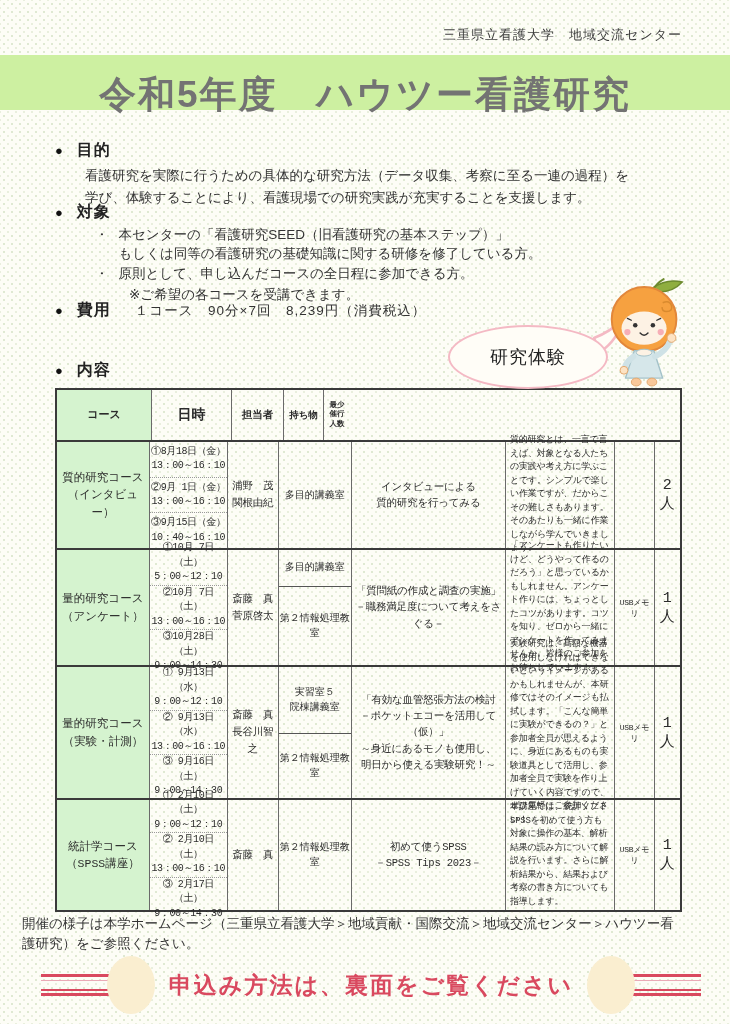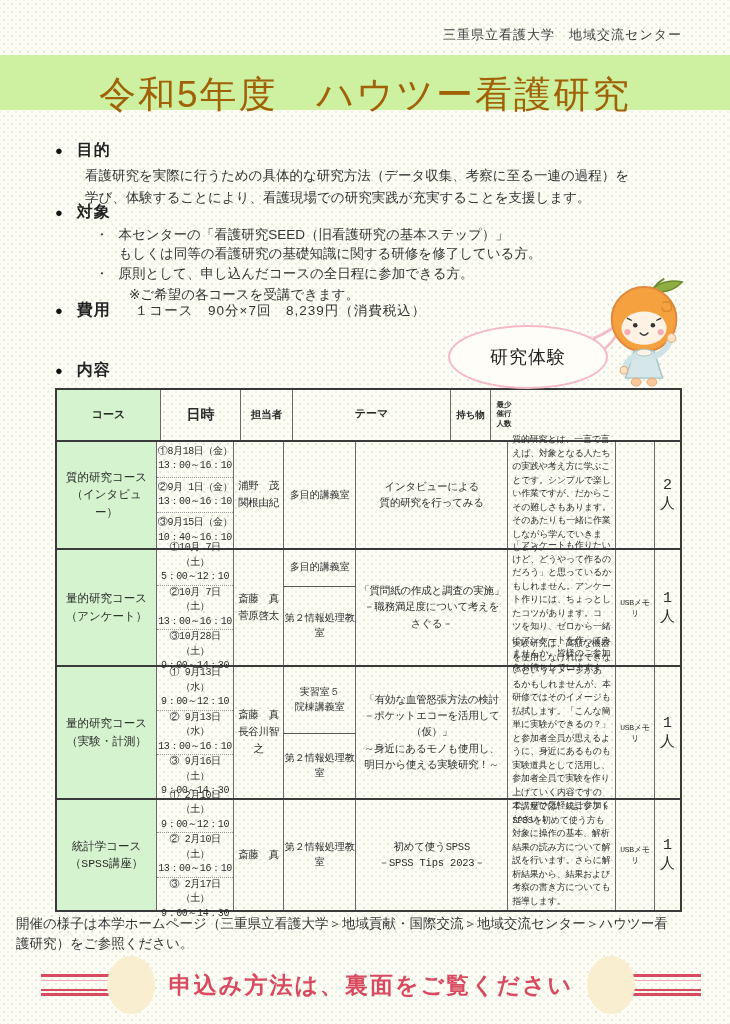--- a/index.html
+++ b/index.html
@@ -9,21 +9,21 @@
     background-color:#fdfdf6;
     background-image:
       radial-gradient(#dfe9d2 1px, rgba(0,0,0,0) 1.3px),
       radial-gradient(#e9efdd 1px, rgba(0,0,0,0) 1.3px);
     background-size:8px 8px,8px 8px;
     background-position:0 0,4px 4px;
   }
   .org{position:absolute;top:26px;right:48px;font-size:13px;color:#3c3c3c;letter-spacing:1px;}
   .banner{position:absolute;top:55px;left:0;width:730px;height:55px;background:#cdf0a1;
     display:flex;align-items:center;justify-content:center;}
-  .banner .title{font-size:37px;font-weight:400;letter-spacing:2px;color:#a16207;margin-top:25px;}
+  .banner .title{font-size:37px;font-weight:700;letter-spacing:2px;color:#737373;margin-top:25px;}
 
   .sec-head{position:absolute;left:55px;display:flex;align-items:center;gap:14px;}
   .bullet{font-size:13px;color:#111;line-height:1;}
   .sec-label{font-size:16px;font-weight:700;color:#222;letter-spacing:1px;}
   .body-text{position:absolute;left:85px;width:605px;font-size:13.5px;line-height:1.62;white-space:pre-line;color:#333;}
 
   .target-list{position:absolute;left:95px;top:226px;width:585px;font-size:13.5px;line-height:1.38;color:#333;}
   .t-item{display:flex;gap:10px;margin-bottom:2px;}
   .t-marker{flex:0 0 auto;}
   .t-text{white-space:pre-line;}
@@ -39,40 +39,40 @@
   .bubble-tail{position:absolute;left:592px;top:318px;z-index:2;}
   .mascot{position:absolute;left:598px;top:276px;width:98px;height:118px;z-index:4;}
 
   
   .ctable{position:absolute;left:55px;top:388px;width:627px;border:2px solid #3a3a3a;box-sizing:border-box;background:transparent;}
   .trow{display:flex;box-sizing:border-box;}
   .trow + .trow{border-top:2px solid #3a3a3a;}
   .cell{box-sizing:border-box;border-right:1px solid #6a6a6a;display:flex;align-items:center;justify-content:center;
     text-align:center;white-space:pre-line;padding:2px 3px;font-family:Liberation Mono, monospace;}
   .cell:last-child{border-right:none;}
-  .c-course{width:104px;background:#d5f3cf;font-size:11.5px;letter-spacing:0;line-height:1.5;}
+  .c-course{width:95px;background:#d5f3cf;font-size:11.5px;letter-spacing:0;line-height:1.5;}
   .c-date{width:80px;flex-direction:column;padding:0;font-size:10px;letter-spacing:-0.4px;line-height:1.45;}
   .c-staff{width:52px;font-size:10.5px;letter-spacing:-0.3px;line-height:1.6;}
   .c-venue{width:75px;font-size:10px;padding:0;}
   .c-theme{width:158px;font-size:10.5px;line-height:1.55;letter-spacing:-0.2px;}
   .c-comment{width:112px;font-size:9px;text-align:left;line-height:1.5;letter-spacing:-0.2px;word-break:break-all;padding:3px 4px;}
   .c-items{width:40px;font-size:8px;letter-spacing:-0.3px;}
   .c-min{width:26px;font-size:15px;}
   .hrow{height:50px;}
   .hrow .cell{font-weight:700;font-size:11px;letter-spacing:0;}
   .hrow .c-min{font-size:7.5px;line-height:1.25;word-break:break-all;padding:2px 4px;font-weight:700;}
   .hrow .c-comment{text-align:center;justify-content:center;font-size:10.5px;word-break:keep-all;}
   .date-entry{flex:1;display:flex;align-items:center;justify-content:center;border-bottom:1px dotted #9a9a9a;width:100%;box-sizing:border-box;white-space:pre-line;}
   .date-entry:last-child{border-bottom:none;}
   .c-venue.split{flex-direction:column;}
   .venue-sub{display:flex;align-items:center;justify-content:center;width:100%;box-sizing:border-box;white-space:pre-line;line-height:1.5;}
   .venue-sub.top{border-bottom:1px solid #555;}
   .venue-single{white-space:pre-line;line-height:1.5;}
 
-  .foot-note{position:absolute;left:16px;top:914px;width:655px;font-size:13.5px;line-height:1.5;color:#333;}
+  .foot-note{position:absolute;left:22px;top:914px;width:655px;font-size:13.5px;line-height:1.5;color:#333;}
 
   .apply-banner{position:absolute;left:6px;top:956px;width:730px;height:58px;display:flex;align-items:center;justify-content:center;}
   .deco-lines{width:92px;height:22px;background:linear-gradient(to bottom,
       #d9495f 0px,#d9495f 2.5px,rgba(0,0,0,0) 2.5px,rgba(0,0,0,0) 6px,
       #eaaab6 6px,#eaaab6 7px,rgba(0,0,0,0) 7px,rgba(0,0,0,0) 10.5px,
       #eaaab6 10.5px,#eaaab6 11.5px,rgba(0,0,0,0) 11.5px,rgba(0,0,0,0) 15px,
       #d9495f 15px,#d9495f 17px,rgba(0,0,0,0) 17px,rgba(0,0,0,0) 19.5px,
       #d9495f 19.5px,#d9495f 22px);}
   .deco-ellipse{width:48px;height:58px;background:#faeed0;border-radius:50%;z-index:2;}
   .deco-ellipse.left{margin-left:-26px;}
@@ -151,21 +151,20 @@
   <div class="sec-head" style="top:360px">
     <span class="bullet">●</span>
     <span class="sec-label">内容</span>
   </div>
 
   <div class="ctable">
     <div class="trow hrow">
       <div class="cell c-course">コース</div>
       <div class="cell c-date" style="font-weight:700;letter-spacing:0;font-size:14px;">日時</div>
       <div class="cell c-staff" style="font-size:10.5px;">担当者</div>
-      <div class="cell c-theme">テーマ</div>
       <div class="cell c-items" style="font-size:9.5px;font-weight:700;">持ち物</div>
       <div class="cell c-min">最少催行人数</div>
     </div>
 
     <div class="trow" style="height:108px">
       <div class="cell c-course">質的研究コース
 （インタビュー）</div>
       <div class="cell c-date">
         <div class="date-entry">①8月18日（金）
 13：00～16：10</div>

